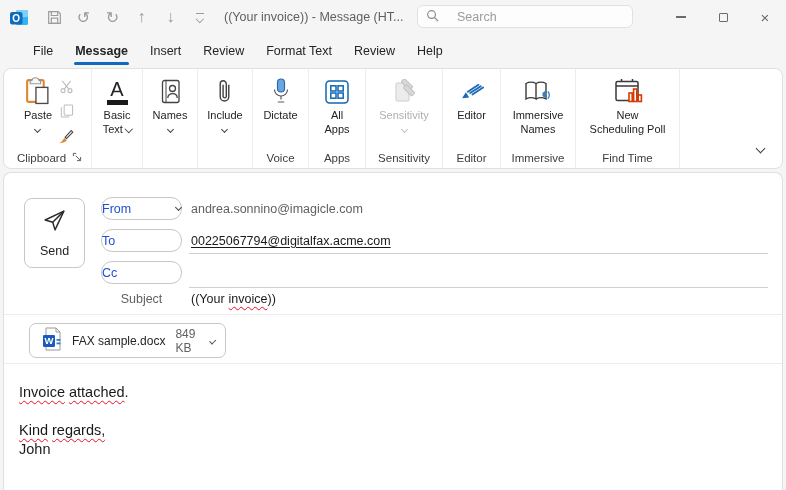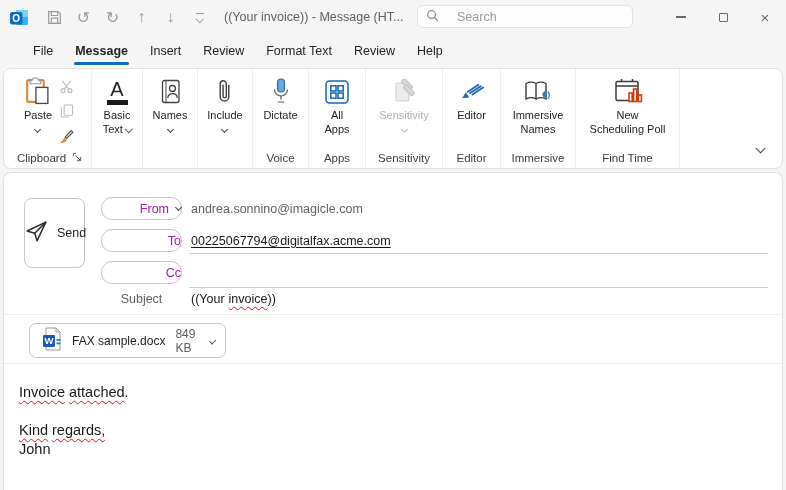--- a/index.html
+++ b/index.html
@@ -50,23 +50,23 @@
   .clip-inner { display:flex; gap:5px; }
   .clip-col { display:flex; flex-direction:column; justify-content:flex-start; gap:7px; padding-top:2px; }
   .clip-col .mini { width:18px; height:18px; display:flex; align-items:center; justify-content:center; }
   .bt-a { font-size:20px; color:#242424; line-height:20px; }
   .bt-bar { width:21px; height:5px; background:#1a1a1a; margin-top:1px; }
   .collapse-chev { position:absolute; right:18px; bottom:12px; }
   .collapse-chev .chev { width:7px; height:7px; border-color:#424242; }
 
   
   .compose { position:absolute; top:172px; left:3px; right:3px; height:320px; background:#fff; border:1px solid #e0e0e0; border-radius:8px 8px 0 0; border-bottom:none; }
-  .send-btn { position:absolute; left:20px; top:25px; width:61px; height:70px; border:1px solid #c7c7c7; border-radius:8px; display:flex; flex-direction:row; align-items:center; justify-content:center; gap:7px; background:#fff;text-align:center; }
+  .send-btn { position:absolute; left:20px; top:25px; width:61px; height:70px; border:1px solid #c7c7c7; border-radius:8px; display:flex; flex-direction:column; align-items:center; justify-content:center; gap:7px; background:#fff;text-align:center; }
   .send-btn .lbl { font-size:12.5px; color:#242424; }
-  .field-btn { position:absolute; left:97px; width:81px; height:23px; border:1px solid #c7c7c7; border-radius:11px; background:#fff; display:flex; align-items:center; justify-content:flex-end; gap:7px; font-size:12.5px; color:#a21caf; }
+  .field-btn { position:absolute; left:97px; width:81px; height:23px; border:1px solid #c7c7c7; border-radius:11px; background:#fff; display:flex; align-items:center; justify-content:space-between; gap:7px; font-size:12.5px; color:#1d4ed8; }
   .fb-from { top:24px; } .fb-to { top:56px; } .fb-cc { top:88px; }
   .field-btn .chev { width:5px; height:5px; margin-top:-2px; }
   .fval { position:absolute; left:187px; height:23px; display:flex; align-items:center; font-size:12.5px; }
   .fv-from { top:24px; color:#616161; }
   .field-line { position:absolute; left:185px; right:14px; border-bottom:1px solid #cfcfcf; }
   .fl-to { top:56px; height:25px; }
   .fl-cc { top:88px; height:27px; }
   .to-addr { position:absolute; left:187px; top:56px; height:23px; display:flex; align-items:center; font-size:12.5px; color:#1a1a1a; text-decoration:underline; text-underline-offset:2px; }
   .subj-label { position:absolute; left:97px; top:116px; width:81px; text-align:center; font-size:12.5px; color:#616161; line-height:20px; }
   .subj-value { position:absolute; left:187px; top:116px; font-size:12.5px; color:#1a1a1a; line-height:20px; }

